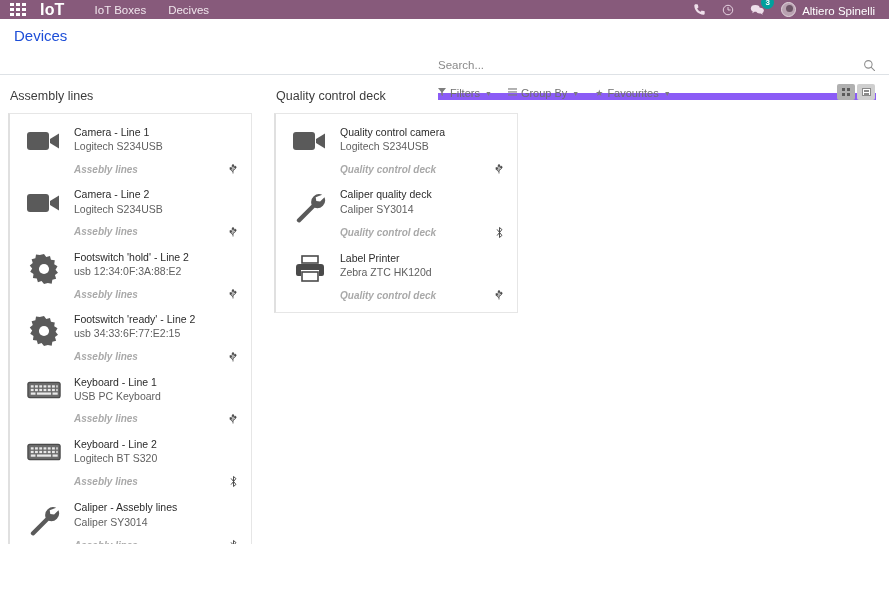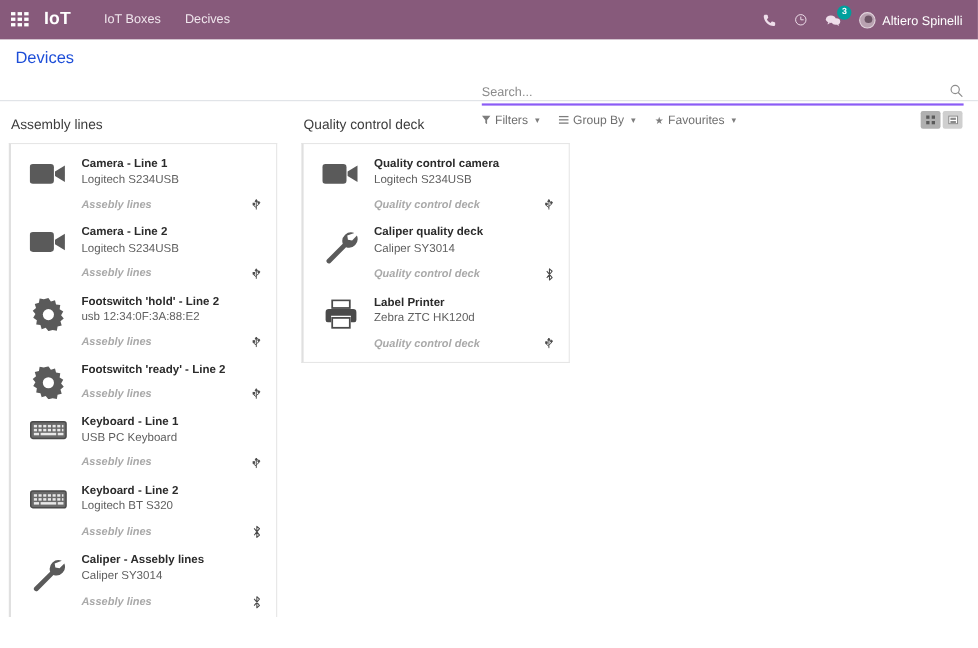--- a/index.html
+++ b/index.html
@@ -5,21 +5,21 @@
   * { box-sizing: border-box; margin: 0; padding: 0; }
   html, body {
     width: 889px; height: 589px;
     font-family: "Liberation Sans", sans-serif;
     background: #ffffff;
     overflow: hidden;
   }
 
   
   .navbar {
-    height: 36px;
+    height: 19px;
     background: #875A7B;
     display: flex;
     align-items: center;
     padding: 0 10px 0 6px;
     color: #ffffff;
     position: relative;
   }
   .apps-grid {
     width: 18px; height: 14px;
     display: grid;
@@ -112,23 +112,23 @@
     padding-left: 0px;
   }
   .searchview {
     position: absolute;
     left: 438px;
     top: 40px;
     width: 438px;
   }
   .search-line {
     display: flex;
-    align-items: center;
-    border-bottom: 2px solid #8b5cf6;
-    padding-bottom: 2px;
+    align-items: flex-start;
+    border-bottom: 7px solid #8b5cf6;
+    padding-bottom: 18px;
   }
   .search-input {
     border: none;
     outline: none;
     flex: 1;
     font-size: 11.5px;
     color: #777777;
     font-family: "Liberation Sans", sans-serif;
     background: transparent;
   }
@@ -223,21 +223,21 @@
     min-width: 56px;
     display: flex;
     align-items: center;
     justify-content: center;
     padding-top: 4px;
     color: #5a5a5a;
   }
   .device-body { flex: 1; min-width: 0; padding-left: 2px; }
   .device-name {
     font-size: 10.5px;
-    font-weight: bold;
+    font-weight: normal;
     color: #2b2b2b;
     line-height: 1.35;
     white-space: nowrap;
   }
   .device-model {
     font-size: 10.5px;
     color: #5f5f5f;
     line-height: 1.45;
     white-space: nowrap;
   }
@@ -458,20 +458,21 @@
 
       <div class="device-row">
         <div class="device-icon">
           <svg width="30" height="30" viewBox="0 0 32 32" fill="#5a5a5a">
               <path d="M16 0l2.4 3.3 4-1.2 1 4 4.1.7-.6 4.1 3.5 2.2-2.1 3.6 2.6 3.2-3.2 2.6 1.2 4-4 1-.7 4.1-4.1-.6L16 32l-2.6-3.2-3.9 1.3-1.2-4-4.1-.6.6-4.1L1.3 19l2.1-3.6L.8 12.2l3.2-2.6-1.2-4 4-1L7.5 .5l4.1.6z"></path>
               <circle cx="16" cy="16" r="5.4" fill="#ffffff"></circle>
             </svg>
         </div>
         <div class="device-body">
           <div class="device-name">Footswitch 'ready' - Line 2</div>
+          <div class="device-model">usb 34:33:6F:77:E2:15</div>
           <div class="device-foot">
             <span class="device-box">Assebly lines</span>
             <span class="conn-icon">
               <svg width="12" height="12" viewBox="0 0 16 16" fill="none" stroke="#4a4a4a" stroke-width="1.1">
                   <path d="M8 14V3"></path>
                   <path d="M6.5 4.3L8 1.8l1.5 2.5z" fill="#4a4a4a"></path>
                   <path d="M8 10l3-2.2V6.3"></path>
                   <circle cx="11" cy="5.6" r="1.2" fill="#4a4a4a"></circle>
                   <path d="M8 11.6L5 9.4V7.6"></path>
                   <rect x="4.1" y="6.3" width="1.9" height="1.9" fill="#4a4a4a"></rect>

